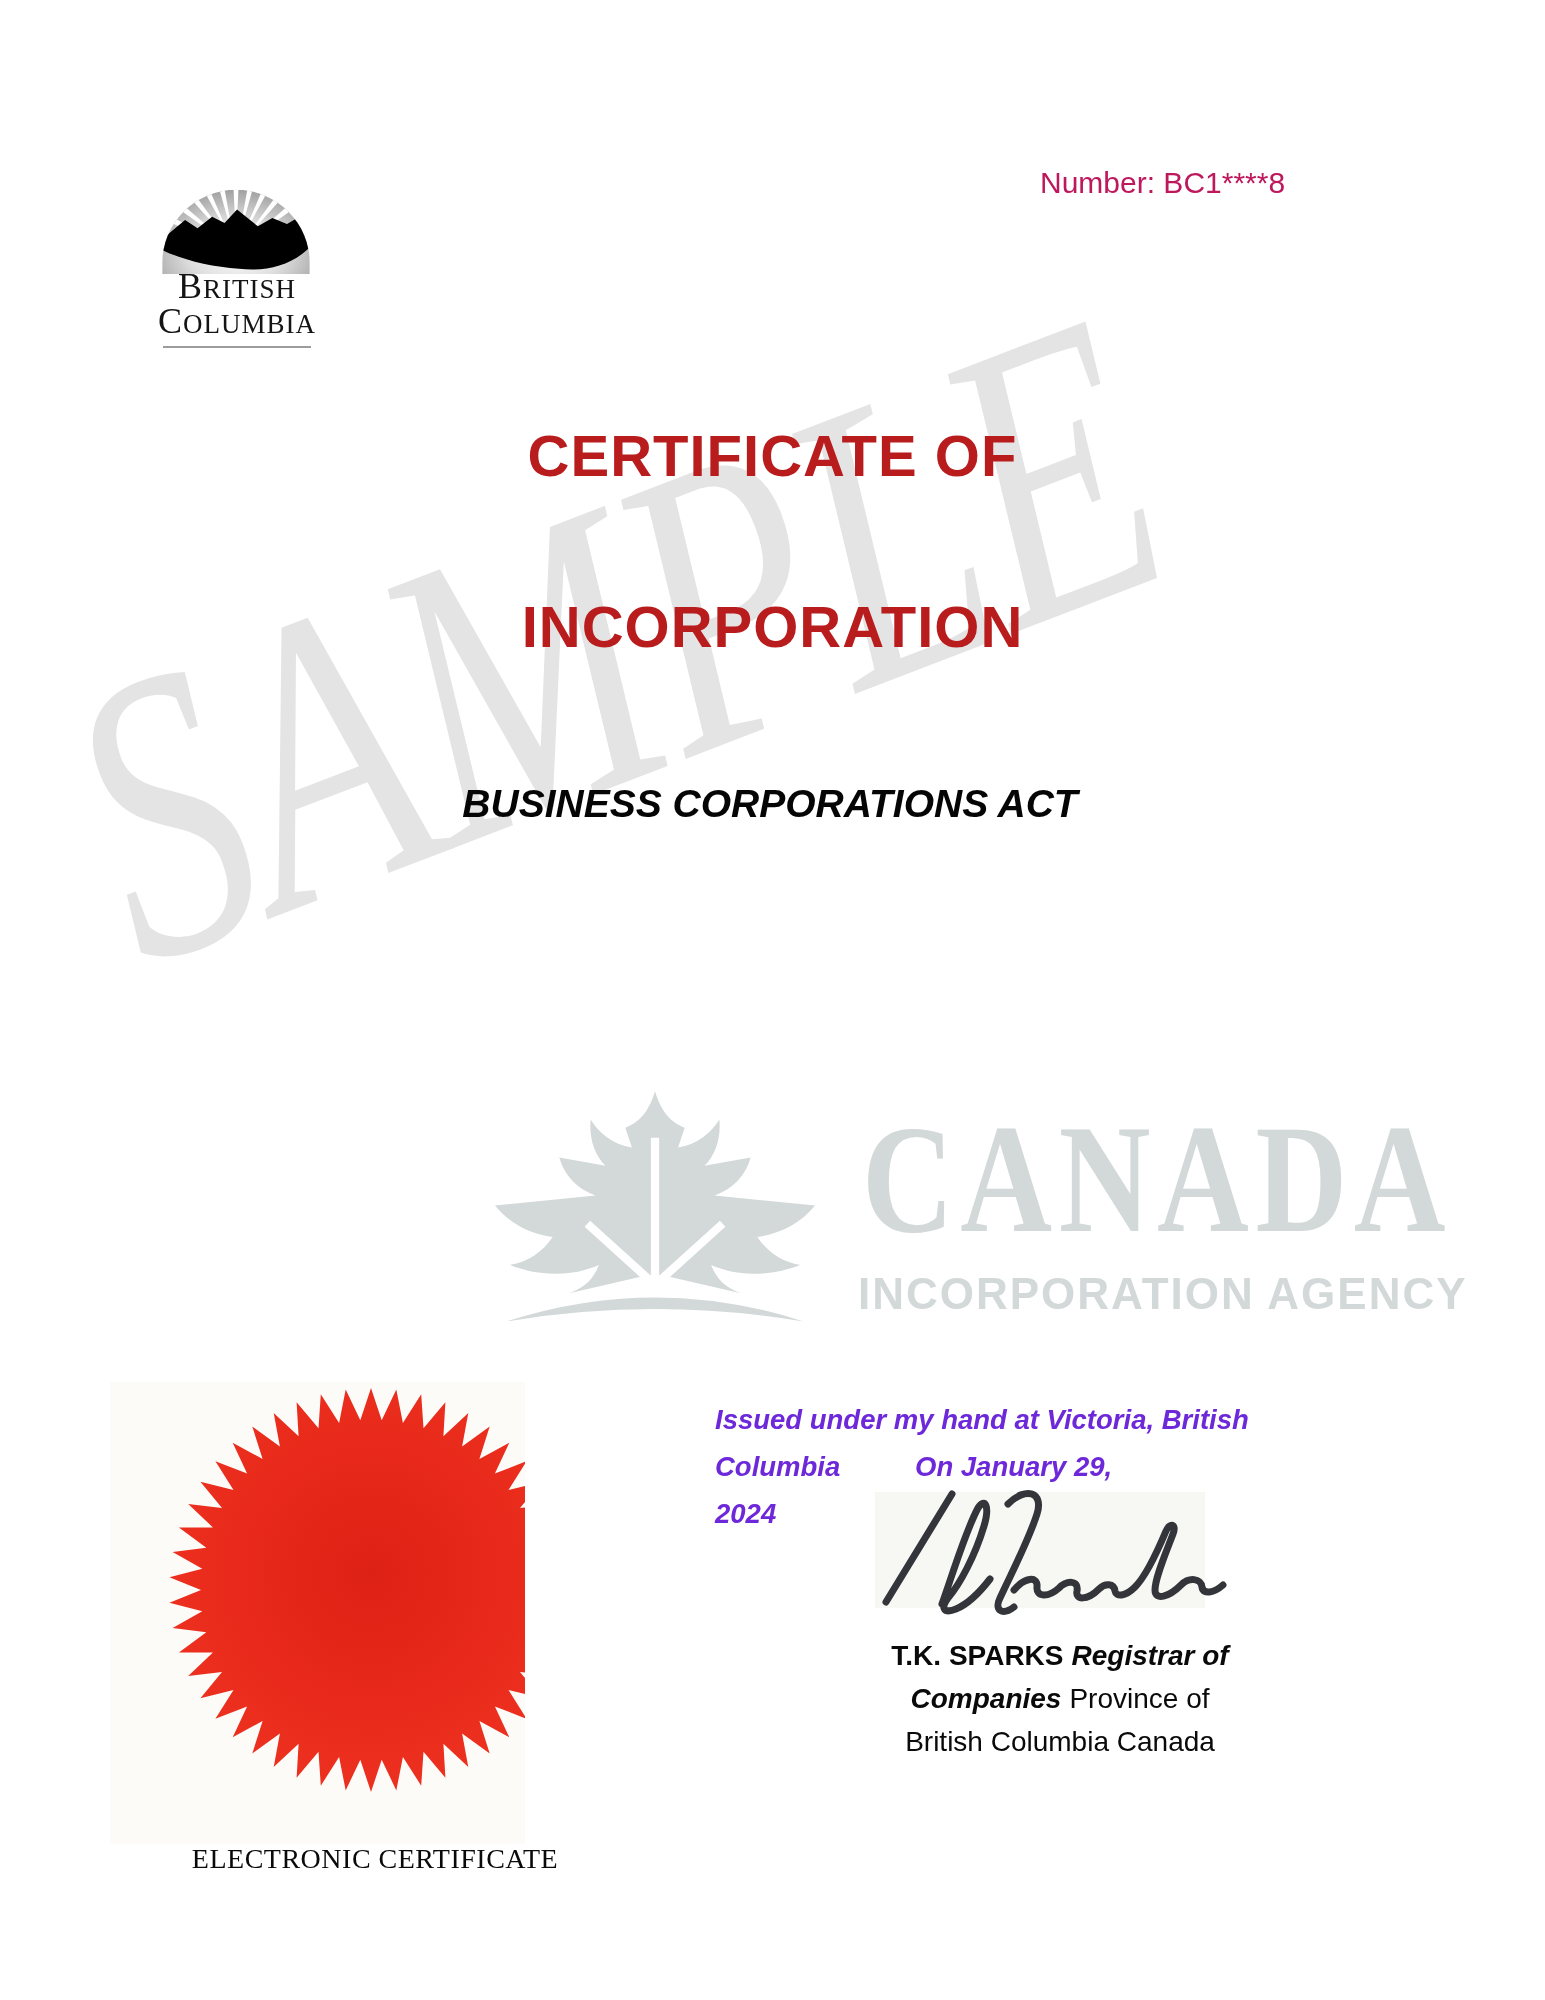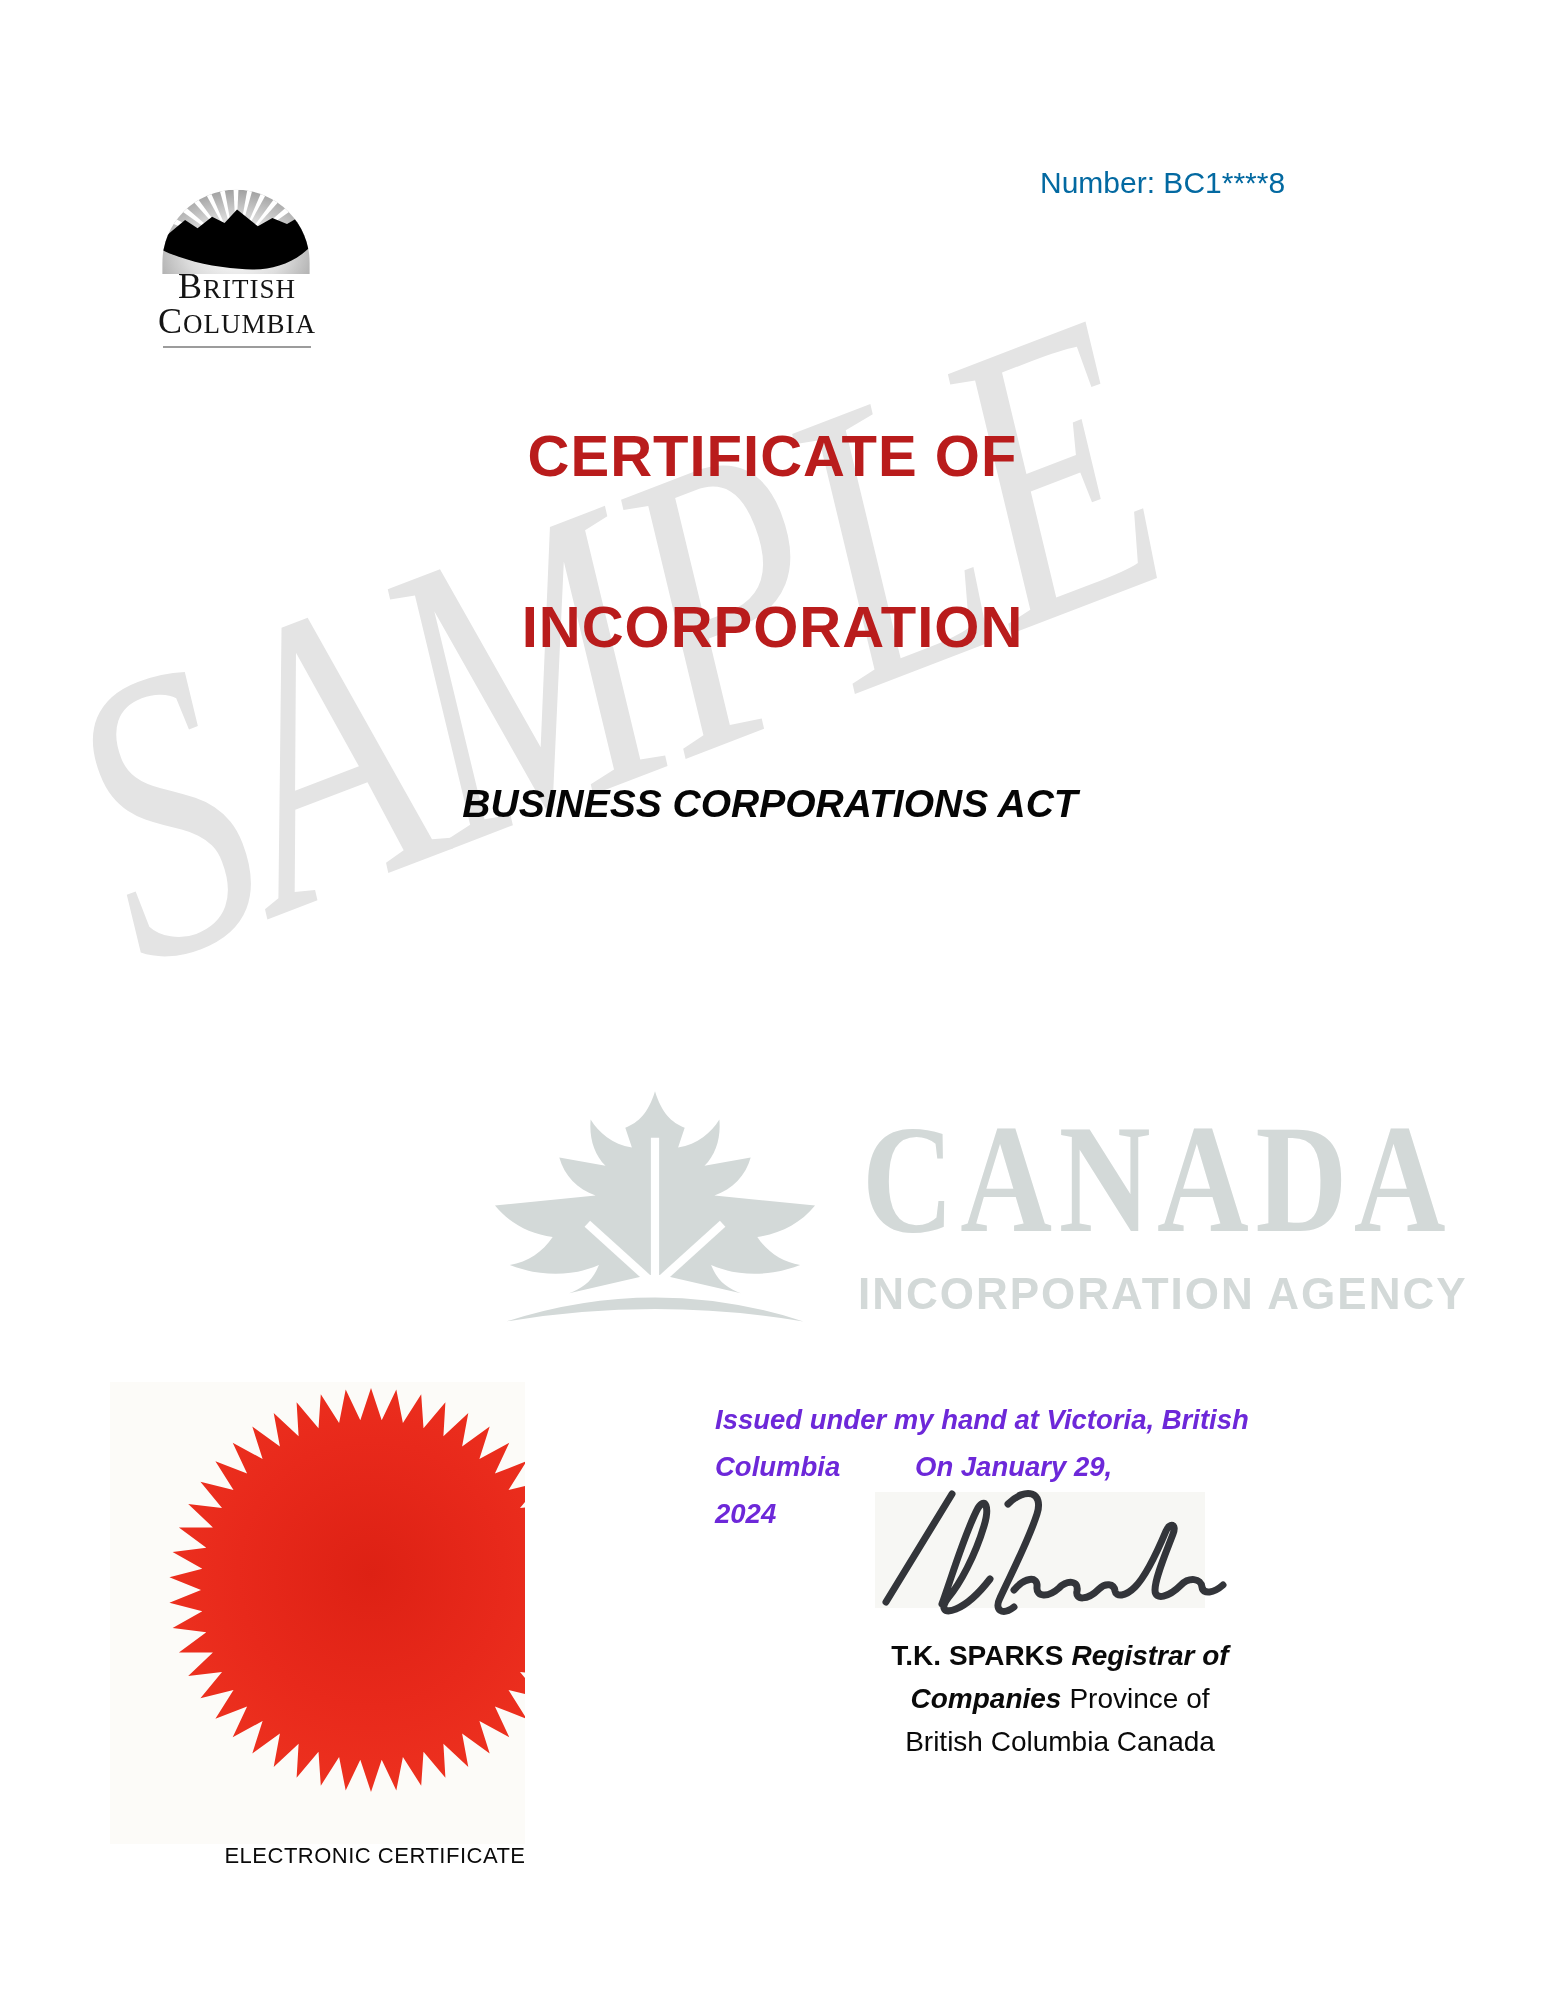--- a/index.html
+++ b/index.html
@@ -42,21 +42,21 @@
   #bc-logo{position:absolute;left:158px;top:168px;width:156px;height:106px;}
   #bc-logo-text{position:absolute;left:112px;top:270px;width:250px;text-align:center;z-index:2;}
   .bc-name{
     font-family:"Liberation Serif", serif;
     font-size:27px;line-height:32px;color:#141414;letter-spacing:1px;
   }
   .bc-name::first-letter{font-size:36px;}
   #bc-underline{margin:6px auto 0 auto;width:148px;height:2px;background:#9c9c9c;}
   #cert-number{
     position:absolute;left:1040px;top:166px;
-    font-size:30px;color:#0369a1;z-index:2;white-space:nowrap;
+    font-size:30px;color:#be185d;z-index:2;white-space:nowrap;
   }
   
   .main-title{
     position:absolute;left:0;width:1545px;text-align:center;
     font-size:58px;font-weight:bold;letter-spacing:1px;color:#b91c1c;z-index:2;
   }
   #title-line1{top:422px;}
   #title-line2{top:560px;margin-top:33px;}
   #act-heading{
     position:absolute;left:0;top:782px;width:1540px;text-align:center;
@@ -68,21 +68,21 @@
     font-size:28.5px;line-height:38px;color:#0a0a0a;z-index:2;
   }
   
   #seal-box{
     position:absolute;left:110px;top:1382px;width:415px;height:462px;
     background:#fcfbf8;z-index:2;
   }
   #seal-svg{position:absolute;left:0;top:0;width:415px;height:462px;}
   #seal-caption{
     position:absolute;left:169px;top:1843px;width:412px;text-align:center;
-    font-size:22px;letter-spacing:0.5px;color:#0a0a0a;z-index:2;white-space:nowrap;
+    font-size:28px;letter-spacing:0.5px;color:#0a0a0a;z-index:2;white-space:nowrap;font-family:Liberation Serif, serif;
   }
   
   #issued-block{
     position:absolute;left:715px;top:1396px;width:360px;
     font-size:27.5px;font-weight:bold;font-style:italic;
     color:#6d28d9;z-index:3;
   }
   .issued-line{height:47px;line-height:47px;white-space:nowrap;}
   .issued-left-cell{display:inline-block;width:200px;}
   #issued-line3{}

